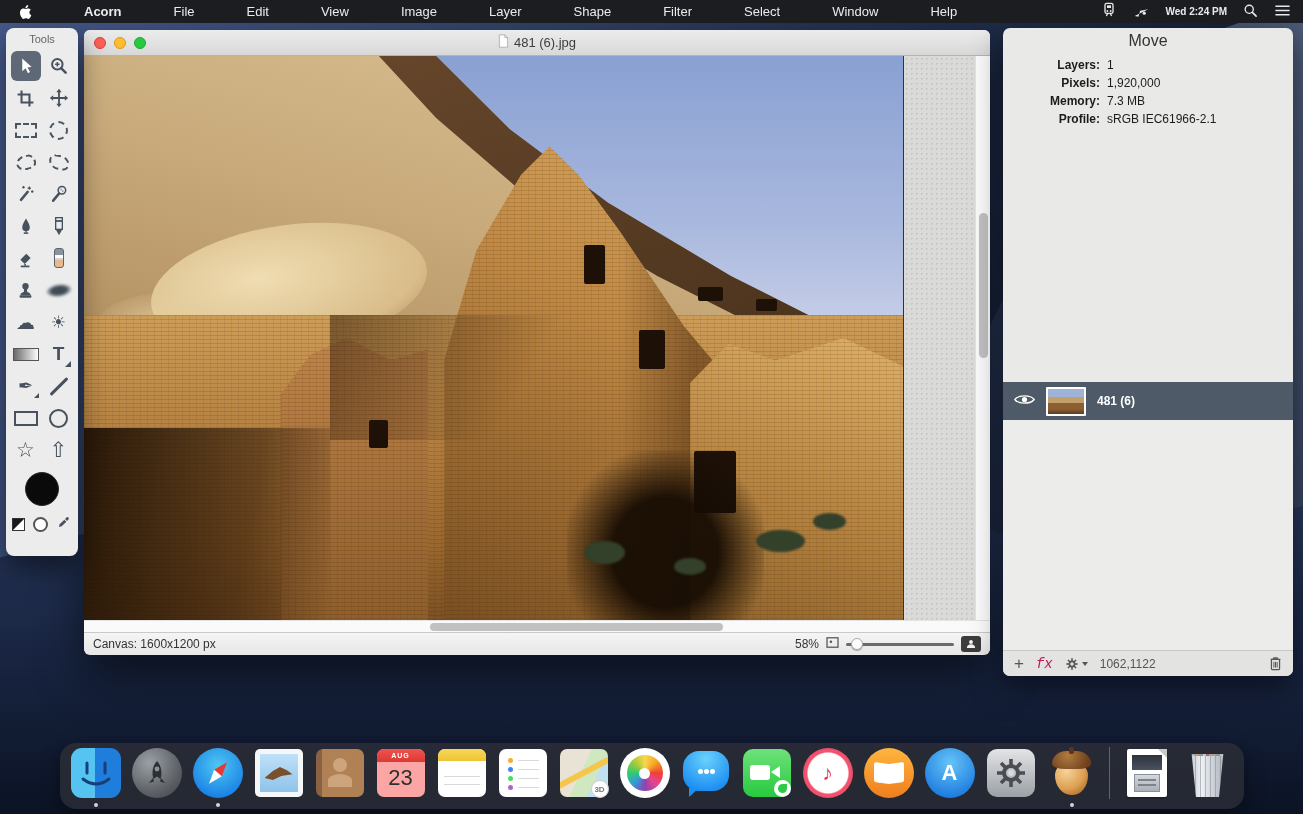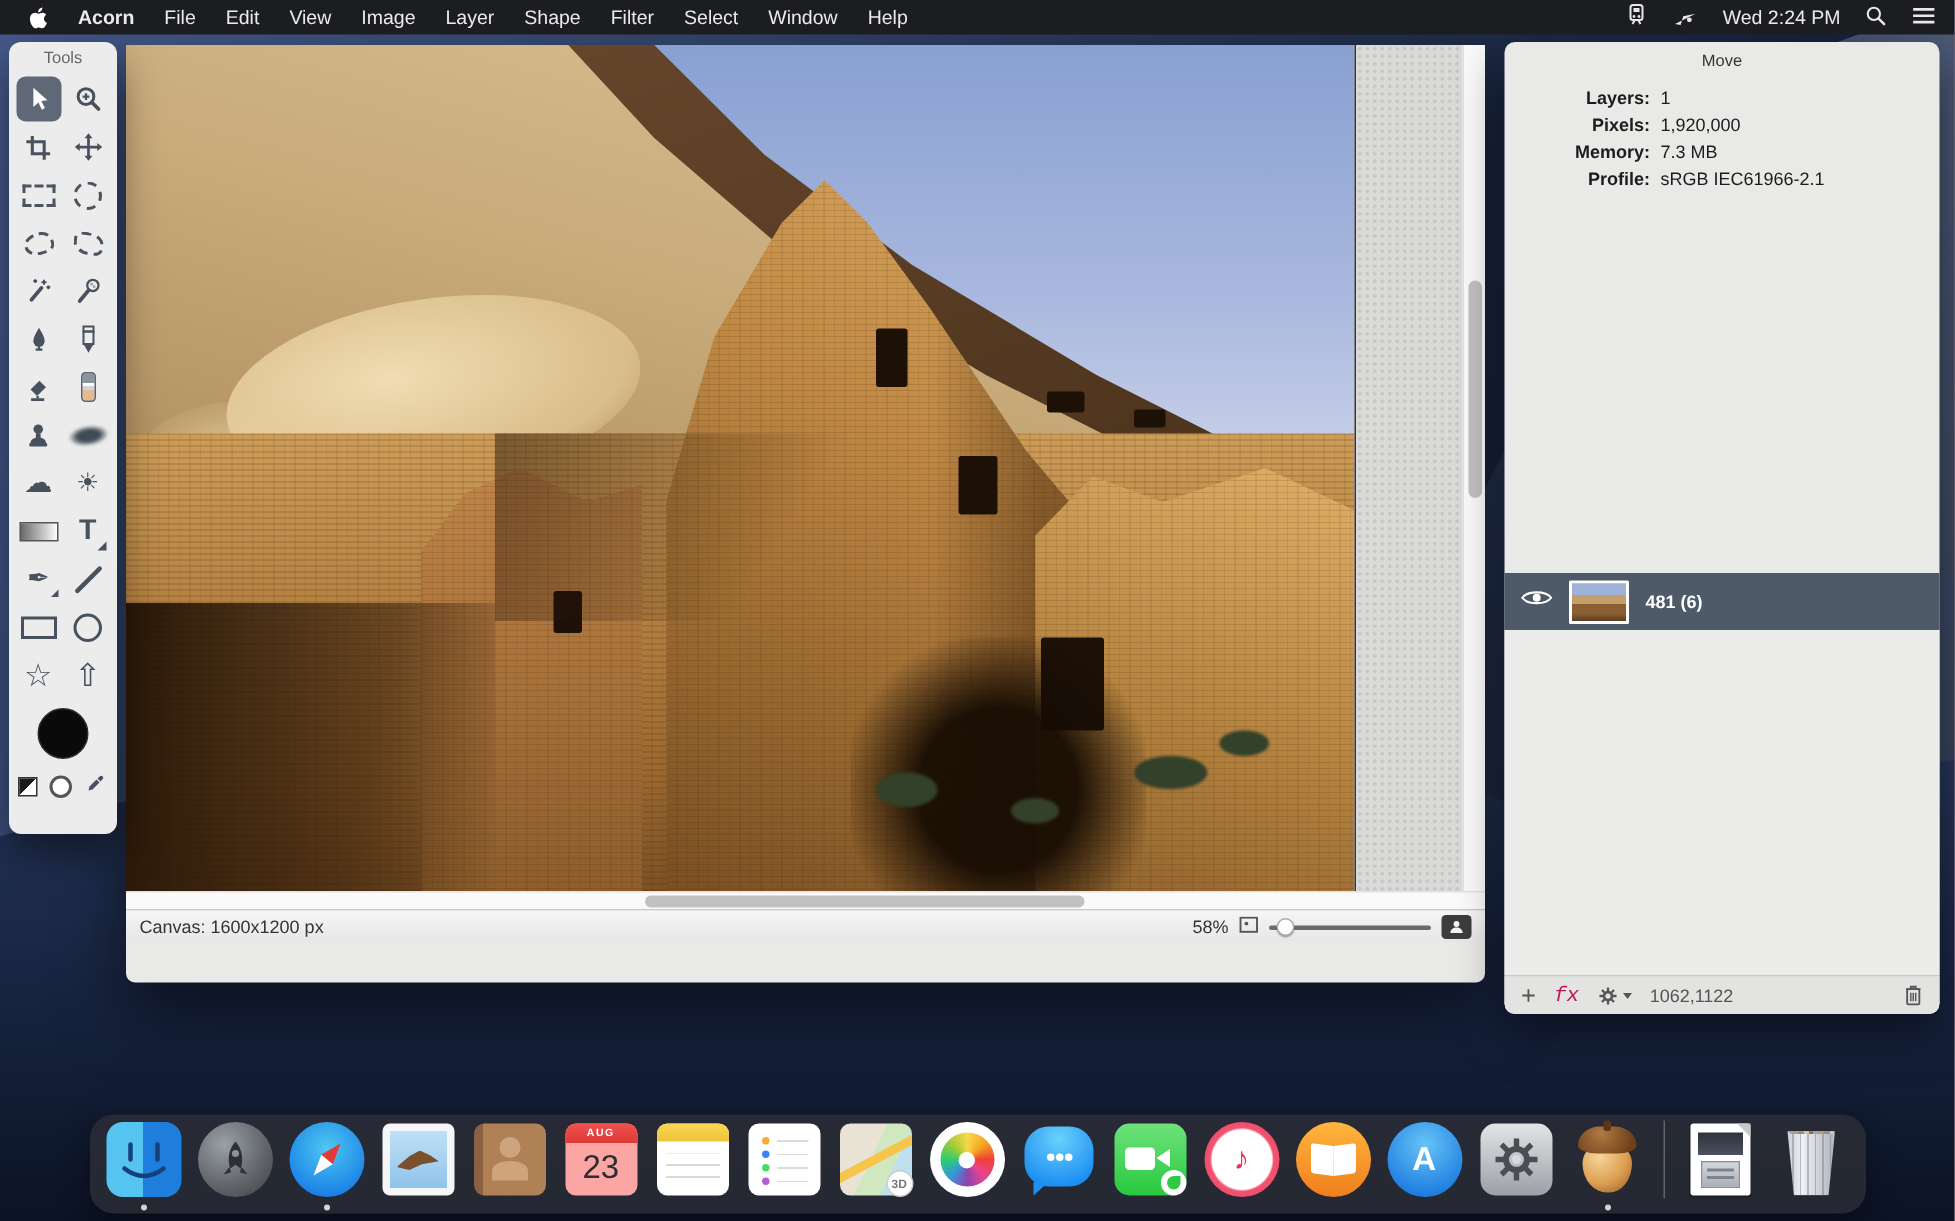--- a/index.html
+++ b/index.html
@@ -11,26 +11,26 @@
     background:linear-gradient(115deg,#46598c 0%,#35486f 25%,#243352 50%,#16213a 75%,#0c1426 100%); }
   .wp-face { position:absolute; left:52%; top:0; width:48%; height:88%;
     background:linear-gradient(250deg,rgba(160,180,215,.40),rgba(90,110,160,.18) 50%,rgba(0,0,0,0) 78%);
     clip-path:polygon(100% 0,100% 100%,18% 100%,52% 42%,68% 10%); }
   .wp-ridge { position:absolute; left:0; right:0; top:55%; bottom:0;
     background:linear-gradient(180deg,#2c3d63,#17233f 60%,#0b1324);
     clip-path:polygon(0 30%,12% 18%,26% 30%,38% 12%,55% 34%,66% 8%,80% 28%,100% 16%,100% 100%,0 100%); }
 
   
   .menubar { position:absolute; top:0; left:0; right:0; height:23px; background:#1c1d20;
-    display:flex; align-items:center; padding:0 12px; color:#ebebeb; font-size:13px; z-index:50; }
+    display:flex; align-items:center; padding:0 12px; color:#ebebeb; font-size:13px; z-index:50;gap:32px; }
   .menubar .apple { margin:0 10px 0 6px; display:flex; }
   .mitem { padding:0 10px; line-height:23px; }
   .mitem.bold { font-weight:bold; }
   .mright { margin-left:auto; display:flex; align-items:center; gap:16px; }
-  .clock { font-size:13px; }
+  .clock { font-size:10px;font-weight:bold; }
 
   
   .tools { position:absolute; left:6px; top:28px; width:72px; height:528px; background:#ececec;
     border-radius:8px; box-shadow:0 12px 28px rgba(0,0,0,.5); z-index:30; }
   .tools-title { text-align:center; font-size:11px; color:#666; padding-top:5px; height:22px; }
   .tool-grid { display:grid; grid-template-columns:1fr 1fr; grid-auto-rows:32px;
     justify-items:center; align-items:center; padding:0 3px; }
   .tool { width:30px; height:30px; display:flex; align-items:center; justify-content:center; color:#47525e; }
   .tool.sel { background:#5e6876; border-radius:6px; }
   .dash-rect { width:22px; height:15px; border:2px dashed #4a5560; }
@@ -130,21 +130,21 @@
     background:linear-gradient(120deg,rgba(40,22,8,.5),rgba(40,22,8,0) 70%); }
   .shrub { border-radius:50%; background:#33402a; filter:blur(1px); }
   .sh1 { left:61%; top:86%; width:5%; height:4%; }
   .sh2 { left:82%; top:84%; width:6%; height:4%; }
   .sh3 { left:89%; top:81%; width:4%; height:3%; }
   .sh4 { left:72%; top:89%; width:4%; height:3%; }
 
   
   .inspector { position:absolute; left:1003px; top:28px; width:290px; height:648px; background:#e9e9e7;
     border-radius:7px; box-shadow:0 12px 30px rgba(0,0,0,.5); z-index:25; display:flex; flex-direction:column; }
-  .insp-title { height:24px; line-height:26px; text-align:center; font-size:11px; color:#333; }
+  .insp-title { height:24px; line-height:26px; text-align:center; font-size:16px; color:#333; }
   .insp-info { padding:4px 10px 8px; }
   .info-row { display:grid; grid-template-columns:94px 1fr; font-size:12px; color:#1c1c1c; line-height:18px; }
   .info-row .lbl { font-weight:bold; text-align:right; padding-right:7px; }
   .insp-spacer { height:246px; }
   .blend-row { height:30px; border-top:1px solid #cfcfcd; display:flex; align-items:center; padding:0 8px;
     font-size:12px; color:#222; gap:5px; }
   .popup { width:66px; height:19px; background:#fff; border:1px solid #b3b3b1; border-radius:4px;
     display:flex; align-items:center; padding-left:10px; position:relative; font-size:12px; }
   .stepper { position:absolute; right:4px; top:3px; display:flex; flex-direction:column; gap:2px; }
   .stepper i { display:block; width:0; height:0; border-left:3.5px solid transparent; border-right:3.5px solid transparent; }
@@ -446,20 +446,36 @@
     <span>
       <svg width="16" height="16" viewBox="0 0 24 24">
           <path d="M4.5 19.5 l1-4 7-7 3 3 -7 7 -4 1 Z" fill="#47525e"></path>
           <path d="M13.5 7.5 l3 3 2.5-2.8 a2.1 2.1 0 0 0 -2.8-2.8 Z" fill="#47525e"></path>
         </svg>
     </span>
   </div>
 </div>
 
 <div class="docwin">
+  <div class="titlebar">
+    <div class="lights">
+      <span class="light red"></span>
+      <span class="light yellow"></span>
+      <span class="light green"></span>
+    </div>
+    <div class="doc-title">
+      <span>
+        <svg width="11" height="14" viewBox="0 0 16 20">
+            <path d="M2 1 h8 l4 4 v14 h-12 Z" fill="#fdfdfd" stroke="#9a9a9a"></path>
+            <path d="M10 1 v4 h4" fill="none" stroke="#9a9a9a"></path>
+          </svg>
+      </span>
+      <span>481 (6).jpg</span>
+    </div>
+  </div>
   <div class="doc-content">
     <div class="photo">
       <div class="cliff-face"></div>
       <div class="cliff-cap"></div>
       <div class="mound"></div>
       <div class="mound2"></div>
       <div class="far-ruin"></div>
       <div class="ruins-base tex"></div>
       <div class="tall-wall tex"></div>
       <div class="left-wall tex"></div>

